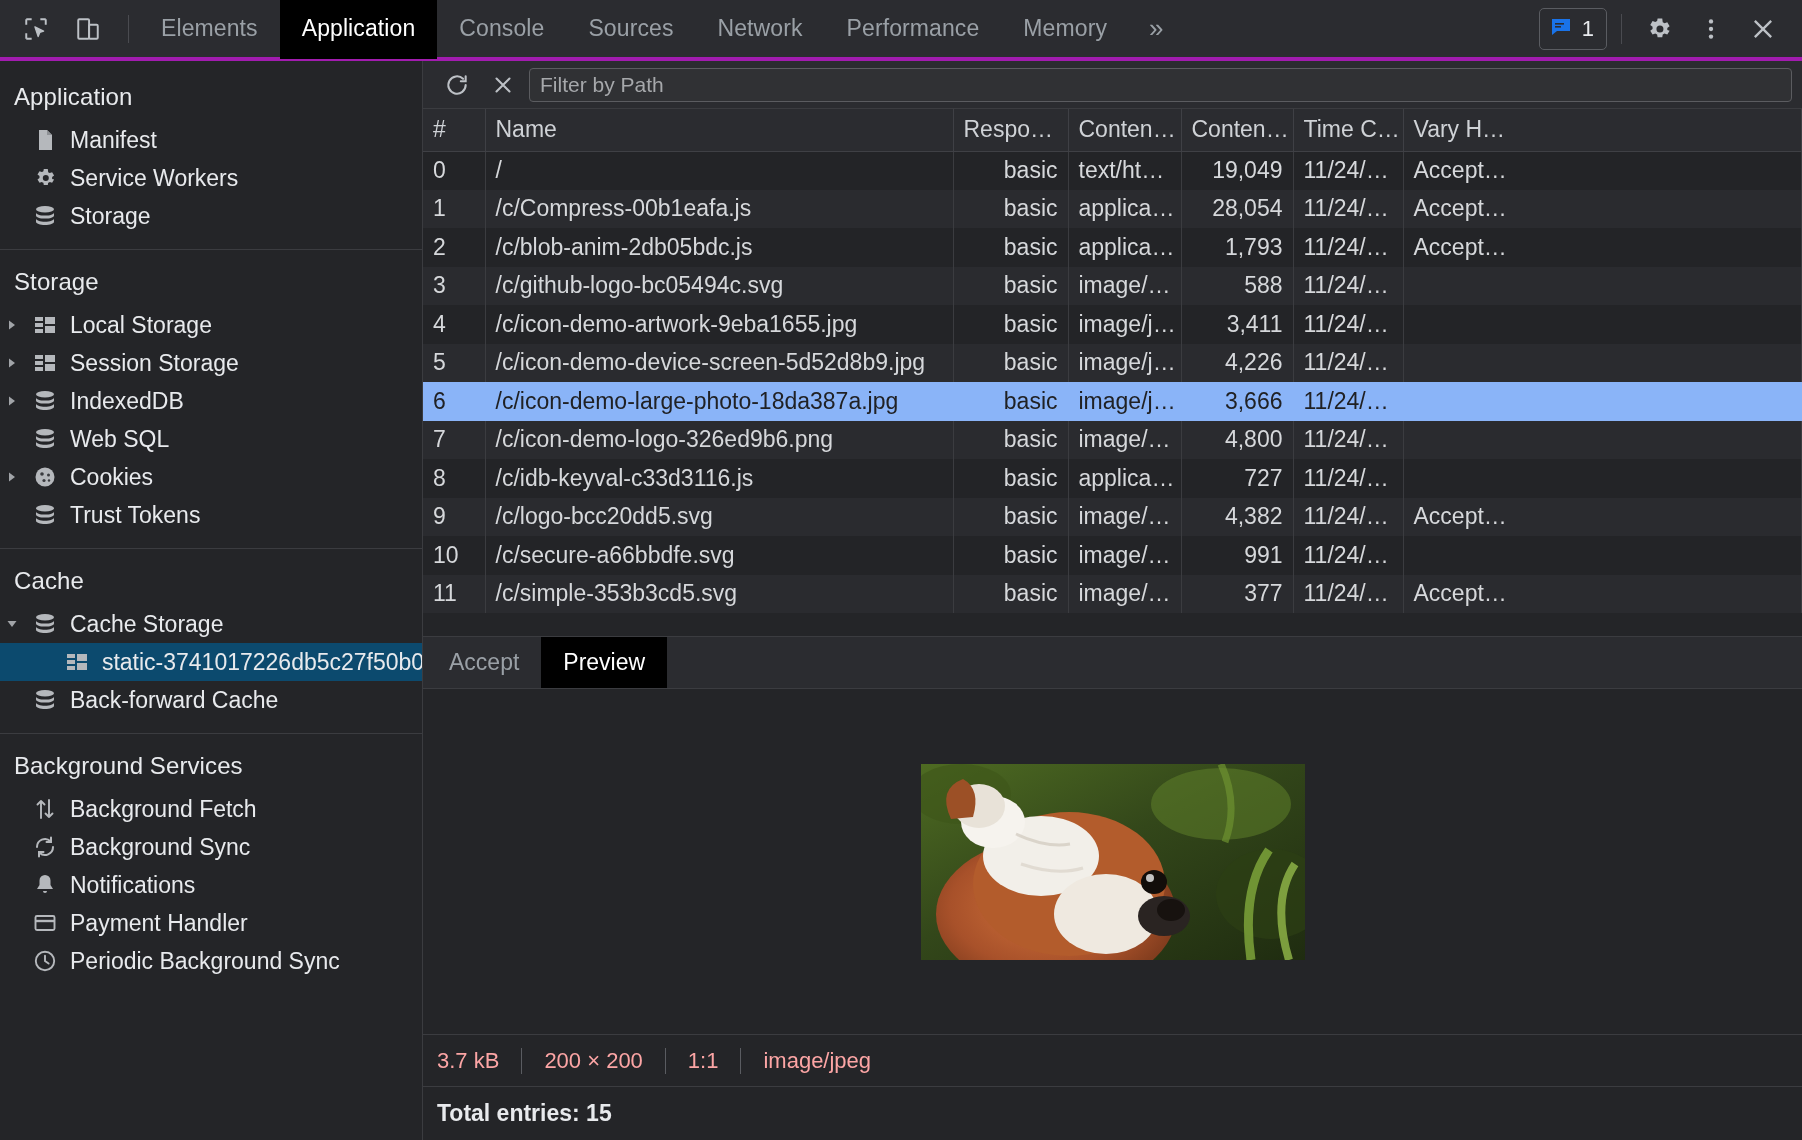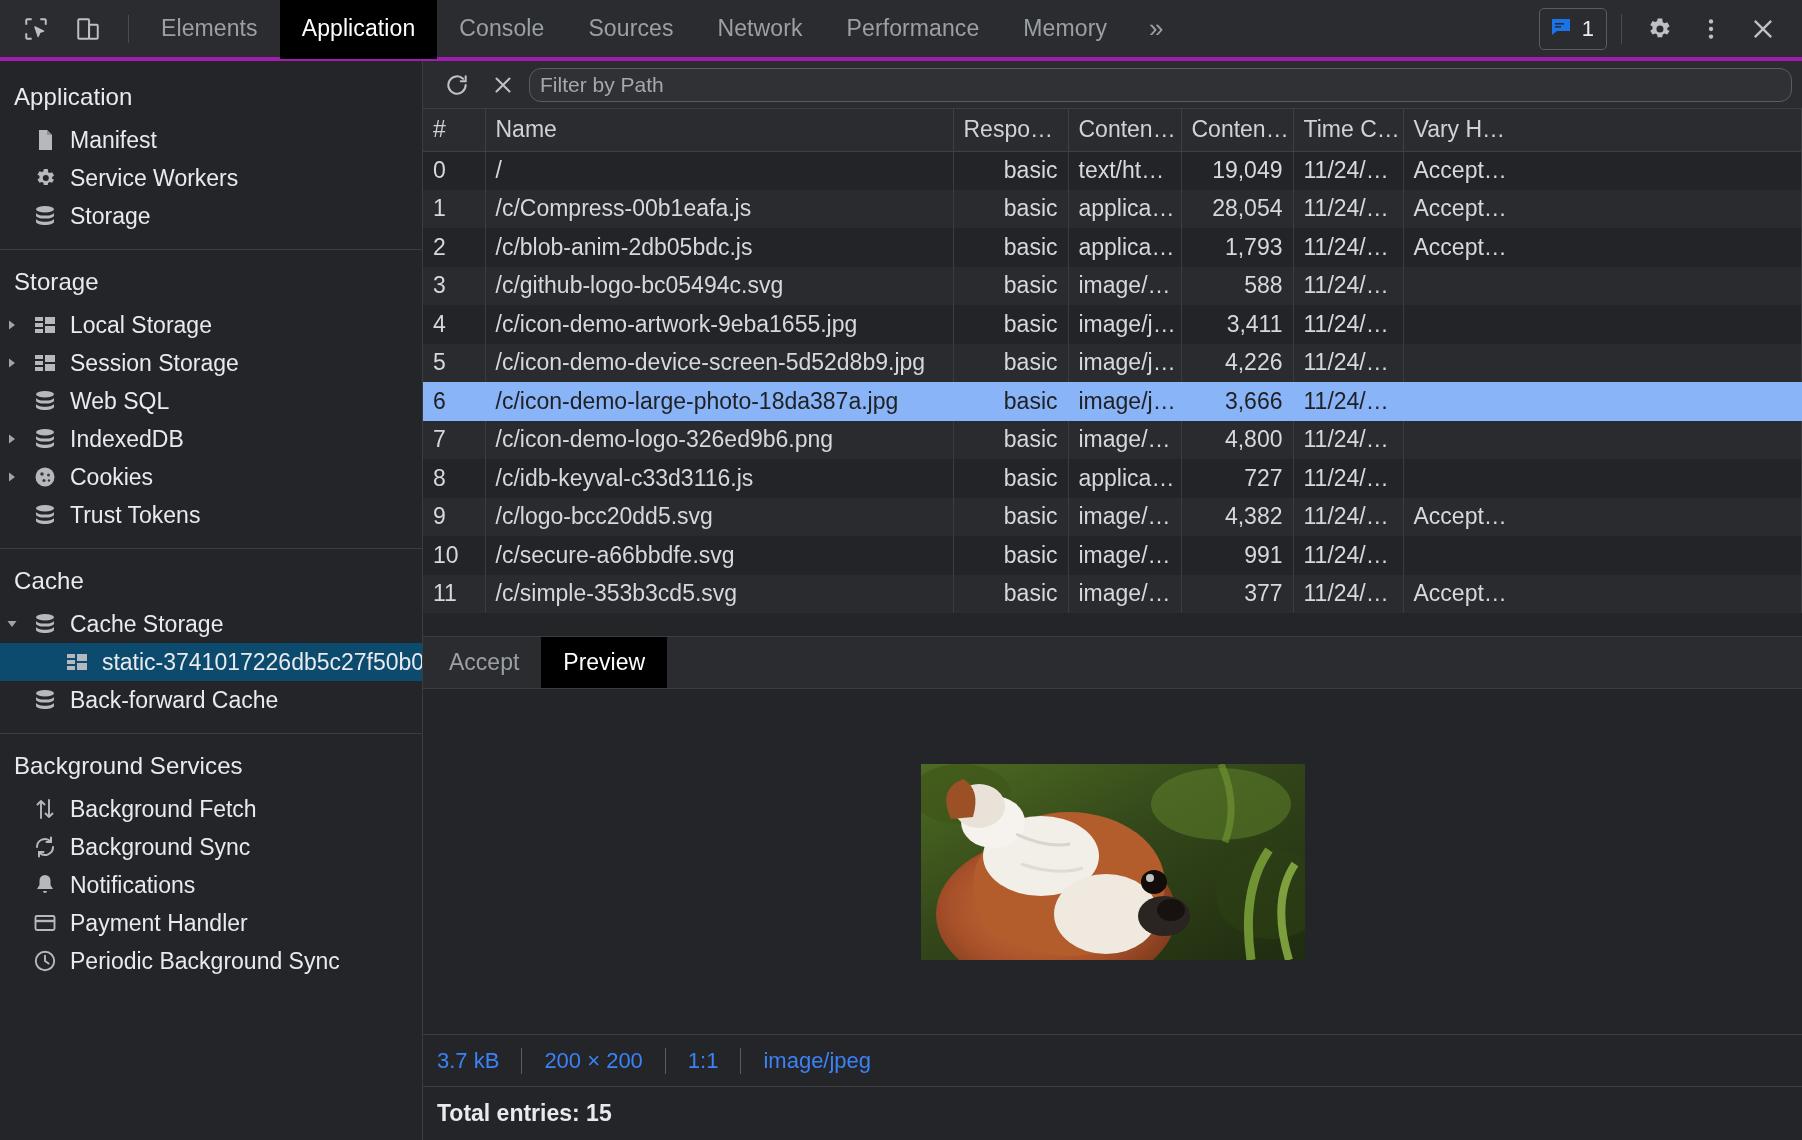--- a/index.html
+++ b/index.html
@@ -81,21 +81,21 @@
 
   .filterbar {
     height: 48px; min-height: 48px; display: flex; align-items: center;
     gap: 6px; padding: 0 10px 0 14px;
     background: #2b2c30;
     border-bottom: 1px solid #3b3c40;
   }
   .fb-btn { width: 40px; height: 40px; display:flex; align-items:center; justify-content:center; border-radius:3px; }
   .filter-input {
     flex: 1; height: 34px; background: #303134;
-    border: 1px solid #5b5c60; border-radius: 12px;
+    border: 1px solid #5b5c60; border-radius: 4px;
     color: #e8eaed; font-size: 21px; padding: 0 10px;
     font-family: "Liberation Sans", sans-serif;
     outline: none;
   }
   .filter-input::placeholder { color: #a6a8ab; }
 
   
   .table-wrap { height: 527px; min-height: 527px; overflow: hidden; background: #242528; position: relative; }
   table.cachetbl { border-collapse: collapse; width: 100%; table-layout: fixed; }
   table.cachetbl th {
@@ -128,21 +128,21 @@
   .ptabs { height: 52px; min-height: 52px; display: flex; align-items: stretch; background: #2b2c30; border-bottom: 1px solid #3b3c40; padding-left: 4px;}
   .ptab { display: flex; align-items: center; padding: 0 22px; color: #9aa0a6; font-size: 23px; }
   .ptab.active { background: #000; color: #fff; }
   .preview-body { flex: 1; display: flex; align-items: center; justify-content: center; background: #242528; min-height: 0; }
   .photo {
     width: 384px; height: 196px; position: relative; overflow: hidden;
     background: #2f4318;
   }
   .pmeta {
     height: 52px; min-height: 52px; display: flex; align-items: center;
-    gap: 0; padding-left: 14px; color: #3b82f6; font-size: 22px;
+    gap: 0; padding-left: 14px; color: #fca5a5; font-size: 22px;
     border-top: 1px solid #3b3c40; background: #242528;
   }
   .pmeta span.v { padding: 0 22px; }
   .pmeta span.v:first-child { padding-left: 0; }
   .pmeta .pdiv { width: 1px; height: 26px; background: #5a5c61; }
   .totalbar {
     height: 54px; min-height: 54px; display: flex; align-items: center;
     padding-left: 14px; color: #e8eaed; font-size: 23px;
     border-top: 1px solid #3b3c40; background: #242528; font-weight: bold;
   }
@@ -294,44 +294,44 @@
                 <rect x="2" y="4" width="8" height="4"></rect>
                 <rect x="2" y="10" width="8" height="4"></rect>
                 <rect x="2" y="16" width="8" height="4"></rect>
                 <rect x="12" y="4" width="10" height="7"></rect>
                 <rect x="12" y="13" width="10" height="7"></rect>
               </svg>
             </span>
             <span class="sb-label">Session Storage</span>
           </div>
           <div class="sb-item">
-            <span class="sb-arrow"></span>
+            <span class="sb-arrow">
+              <svg width="12" height="12" viewBox="0 0 12 12">
+                <path d="M3 1.5l6 4.5-6 4.5z" fill="#a1a4a8"></path>
+              </svg>
+            </span>
             <span class="sb-ico">
               <svg width="24" height="24" viewBox="0 0 24 24" fill="#b5b8bc">
                 <ellipse cx="12" cy="5.2" rx="9" ry="3.2"></ellipse>
                 <path d="M3 8.4c0 1.8 4 3.2 9 3.2s9-1.4 9-3.2v3c0 1.8-4 3.2-9 3.2s-9-1.4-9-3.2z"></path>
                 <path d="M3 14.6c0 1.8 4 3.2 9 3.2s9-1.4 9-3.2v3.2c0 1.8-4 3.2-9 3.2s-9-1.4-9-3.2z"></path>
               </svg>
             </span>
-            <span class="sb-label">Web SQL</span>
-          </div>
-          <div class="sb-item">
-            <span class="sb-arrow">
-              <svg width="12" height="12" viewBox="0 0 12 12">
-                <path d="M3 1.5l6 4.5-6 4.5z" fill="#a1a4a8"></path>
-              </svg>
-            </span>
+            <span class="sb-label">IndexedDB</span>
+          </div>
+          <div class="sb-item">
+            <span class="sb-arrow"></span>
             <span class="sb-ico">
               <svg width="24" height="24" viewBox="0 0 24 24" fill="#b5b8bc">
                 <ellipse cx="12" cy="5.2" rx="9" ry="3.2"></ellipse>
                 <path d="M3 8.4c0 1.8 4 3.2 9 3.2s9-1.4 9-3.2v3c0 1.8-4 3.2-9 3.2s-9-1.4-9-3.2z"></path>
                 <path d="M3 14.6c0 1.8 4 3.2 9 3.2s9-1.4 9-3.2v3.2c0 1.8-4 3.2-9 3.2s-9-1.4-9-3.2z"></path>
               </svg>
             </span>
-            <span class="sb-label">IndexedDB</span>
+            <span class="sb-label">Web SQL</span>
           </div>
           <div class="sb-item">
             <span class="sb-arrow">
               <svg width="12" height="12" viewBox="0 0 12 12">
                 <path d="M3 1.5l6 4.5-6 4.5z" fill="#a1a4a8"></path>
               </svg>
             </span>
             <span class="sb-ico">
               <svg width="24" height="24" viewBox="0 0 24 24">
                 <circle cx="12" cy="12" r="9.5" fill="#b5b8bc"></circle>

